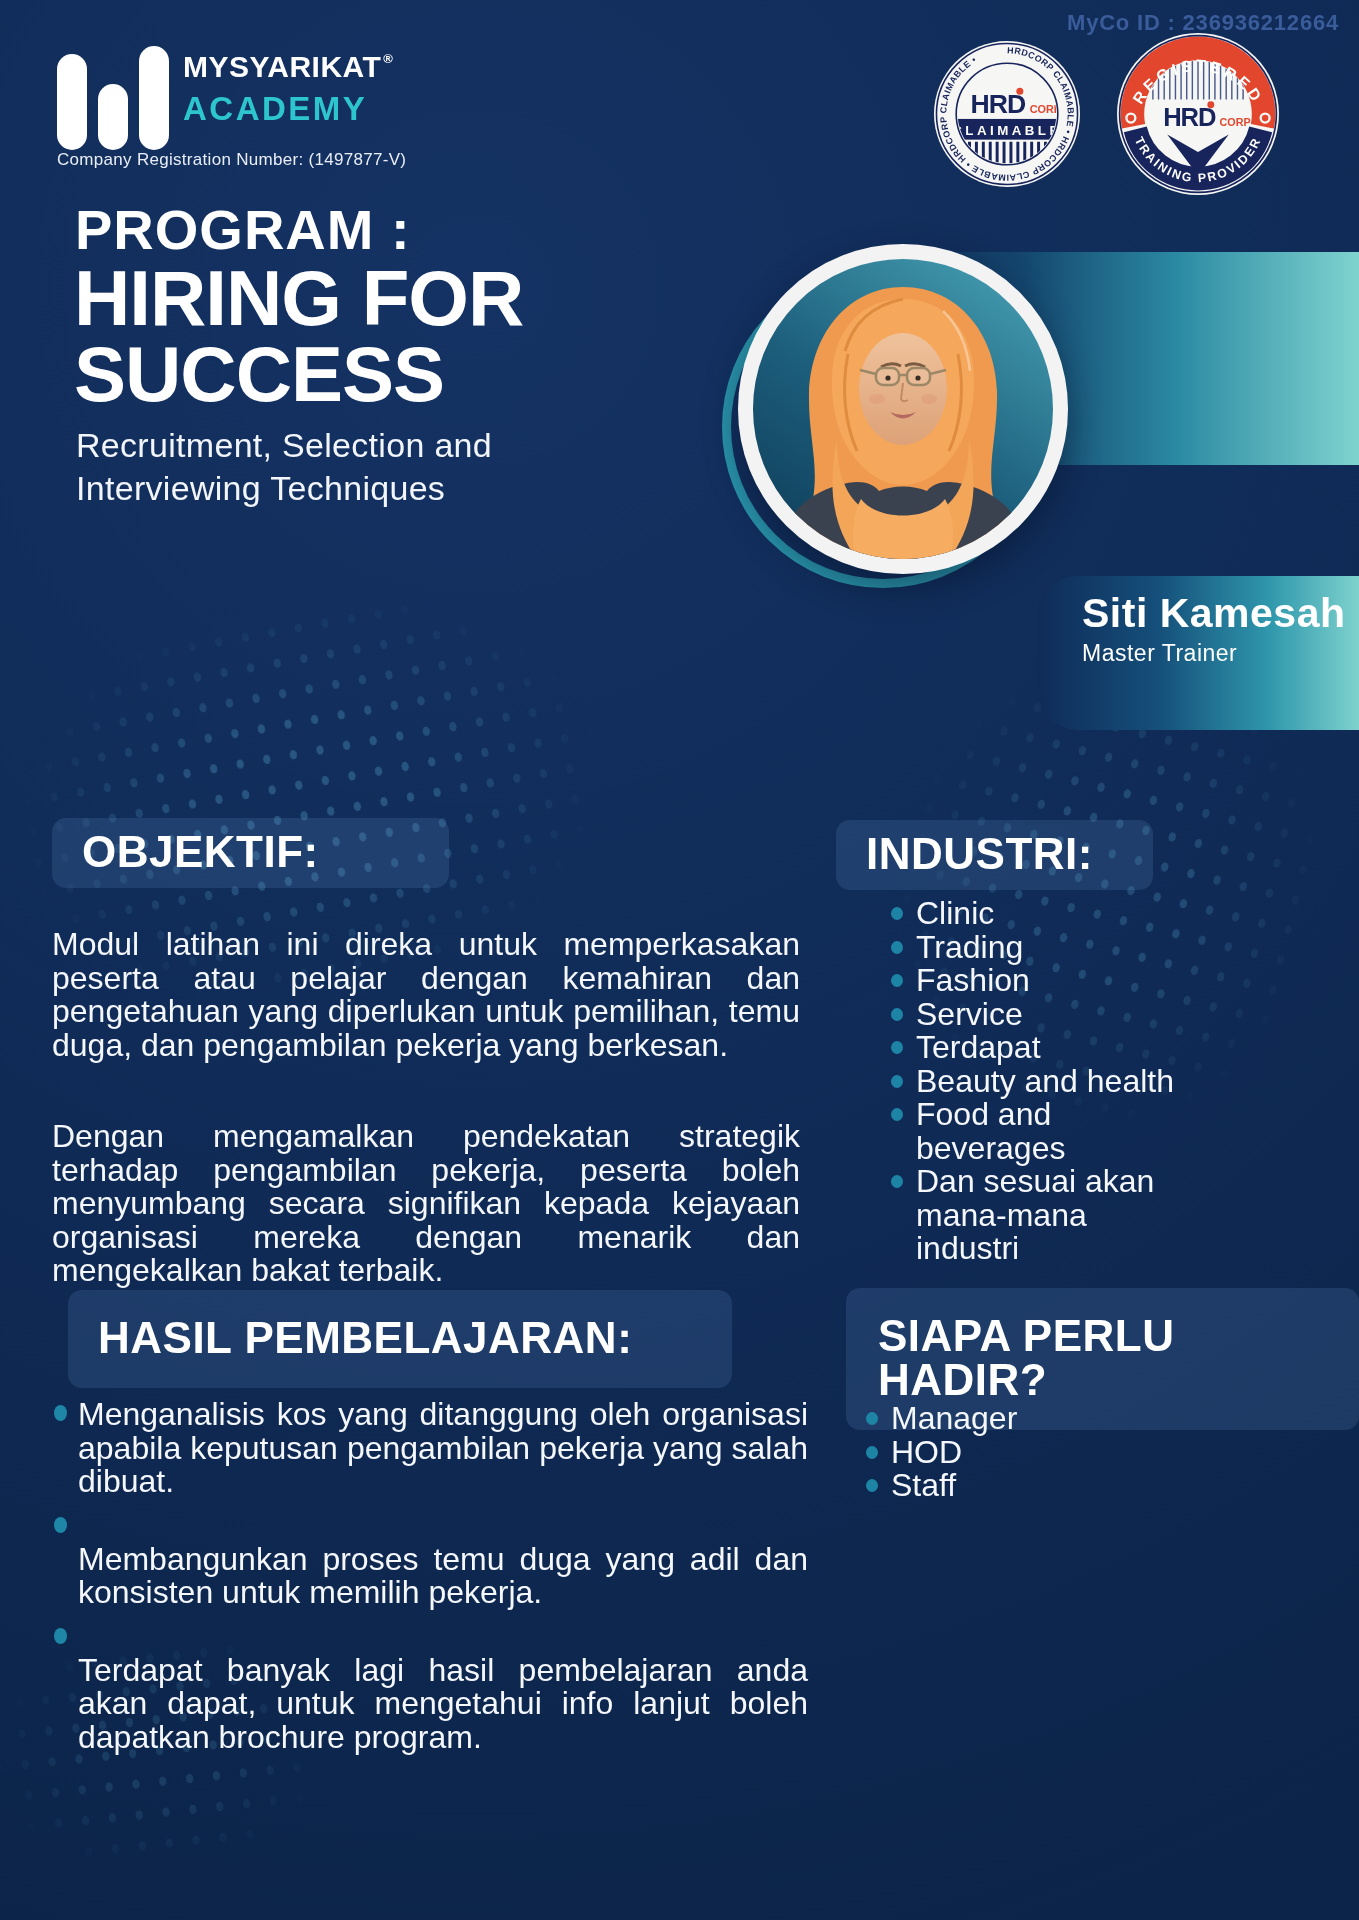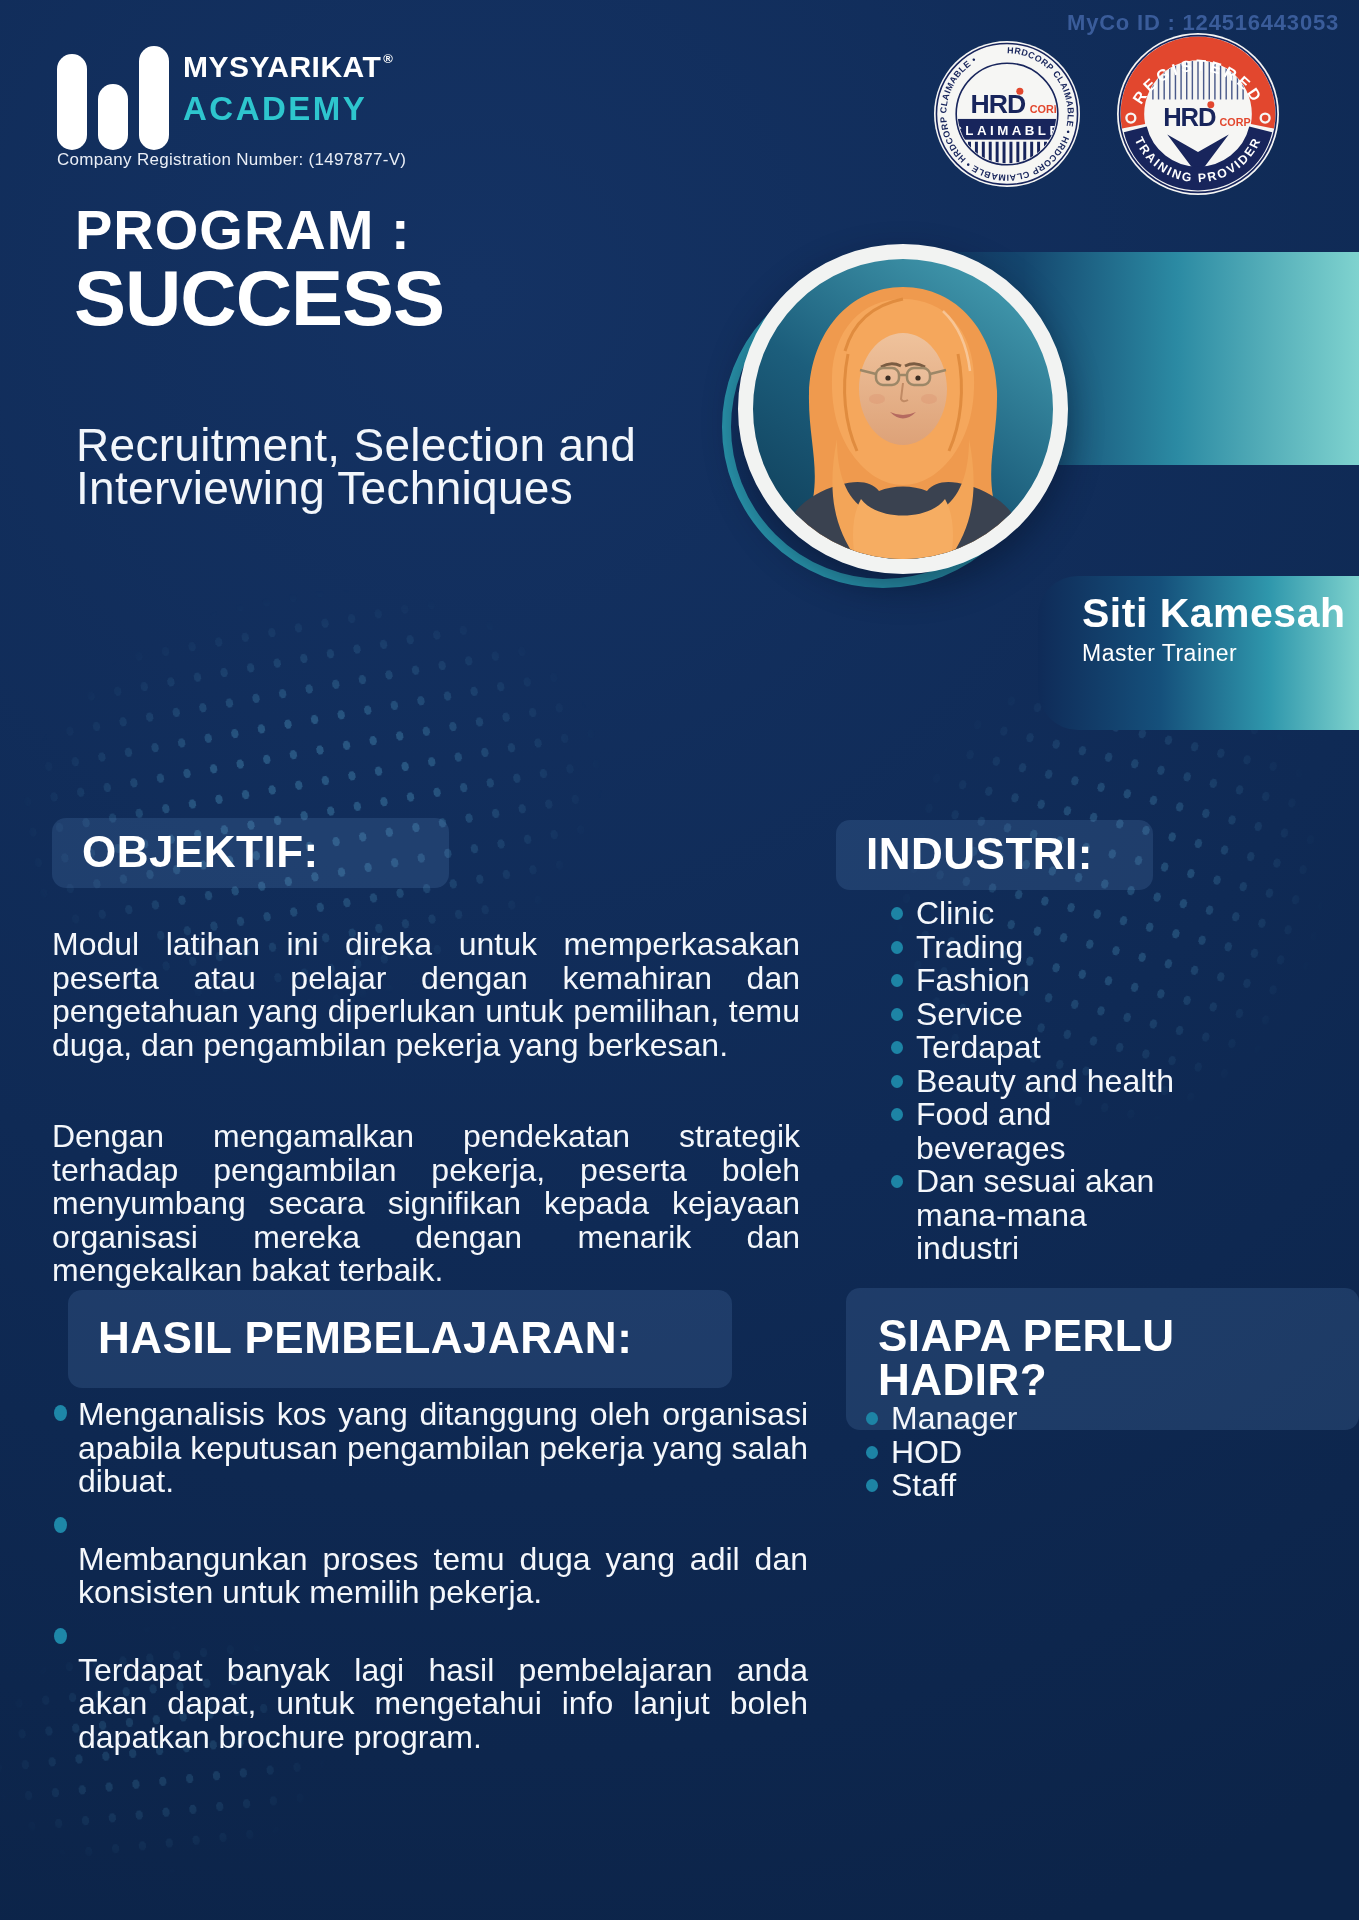--- a/index.html
+++ b/index.html
@@ -35,21 +35,21 @@
   .brand-sub { font-size:33px; font-weight:700; letter-spacing:2.5px; color:#2ec6ce; margin-top:10px; }
   .brand-reg { left:57px; top:150px; font-size:17px; font-weight:400; letter-spacing:.3px; color:#e9eef6; }
 
   .badge { z-index:2; }
   .badge1 { left:933px; top:40px; width:148px; height:148px; }
   .badge2 { left:1116px; top:32px; width:164px; height:164px; }
 
   
   .kicker { left:75px; top:202px; font-size:56px; font-weight:700; letter-spacing:1px; line-height:1; }
   .title  { left:74px; top:260px; font-size:78px; font-weight:700; letter-spacing:-1px; line-height:76px; }
-  .subtitle { left:76px; top:424px; font-size:46px; font-weight:400; letter-spacing:.3px; line-height:43px; color:#f2f6fb; }
+  .subtitle { left:76px; top:424px; font-size:34px; font-weight:400; letter-spacing:.3px; line-height:43px; color:#f2f6fb; }
 
   
   .band { left:880px; top:252px; width:479px; height:213px; z-index:1;
     border-radius:40px 0 0 40px;
     background:linear-gradient(90deg, rgba(16,43,86,0) 0%, #14466e 30%, #2b8aa3 62%, #7fd3cf 100%); }
   .ring2 { left:722px; top:266px; width:322px; height:322px; border:9px solid rgba(44,160,180,.9);
     border-radius:50%; z-index:2; box-sizing:border-box; }
   .photo { left:738px; top:244px; width:330px; height:330px; border-radius:50%;
     border:15px solid #f2f3f2; box-sizing:border-box; overflow:hidden; z-index:3;
     background:linear-gradient(215deg,#4aa6b8 0%, #1c5e7c 55%, #0e3a55 100%);
@@ -90,21 +90,21 @@
 </style>
 </head>
 <body>
 
 <div class="poster">
 
   <div class="dots d1"></div>
   <div class="dots d2"></div>
   <div class="dots d3"></div>
 
-  <div class="abs myco">MyCo ID : 124516443053</div>
+  <div class="abs myco">MyCo ID : 236936212664</div>
 
   <div class="abs logo-bars">
     <span class="bar b1"></span>
     <span class="bar b2"></span>
     <span class="bar b3"></span>
   </div>
   <div class="abs brand-text">
     <div class="brand-name"><span>MYSYARIKAT</span><sup>®</sup></div>
     <div class="brand-sub">ACADEMY</div>
   </div>
@@ -155,20 +155,21 @@
       <circle cx="145.5" cy="84" r="3.2" fill="#e2472e"></circle>
     <circle cx="80" cy="80" r="76.5" fill="none" stroke="#18255c" stroke-width="1.6"></circle>
     <path id="b2t" d="M18.8,90 A62,62 0 0 1 141.2,90" fill="none"></path>
     <text font-size="15.5" font-weight="bold" fill="#ffffff" letter-spacing="3.5"><textPath href="#b2t" startOffset="50%" text-anchor="middle">REGISTERED</textPath></text>
     <path id="b2b" d="M16,98 A66.5,66.5 0 0 0 144,98" fill="none"></path>
     <text font-size="12" font-weight="bold" fill="#ffffff" letter-spacing="2"><textPath href="#b2b" startOffset="50%" text-anchor="middle">TRAINING PROVIDER</textPath></text>
   </svg>
 
   <div class="abs kicker">PROGRAM :</div>
   <div class="abs title">
+    <div>HIRING FOR</div>
     <div>SUCCESS</div>
   </div>
   <div class="abs subtitle">
     <div>Recruitment, Selection and</div>
     <div>Interviewing Techniques</div>
   </div>
 
   <div class="abs band"></div>
   <div class="abs ring2"></div>
   <div class="abs photo">

